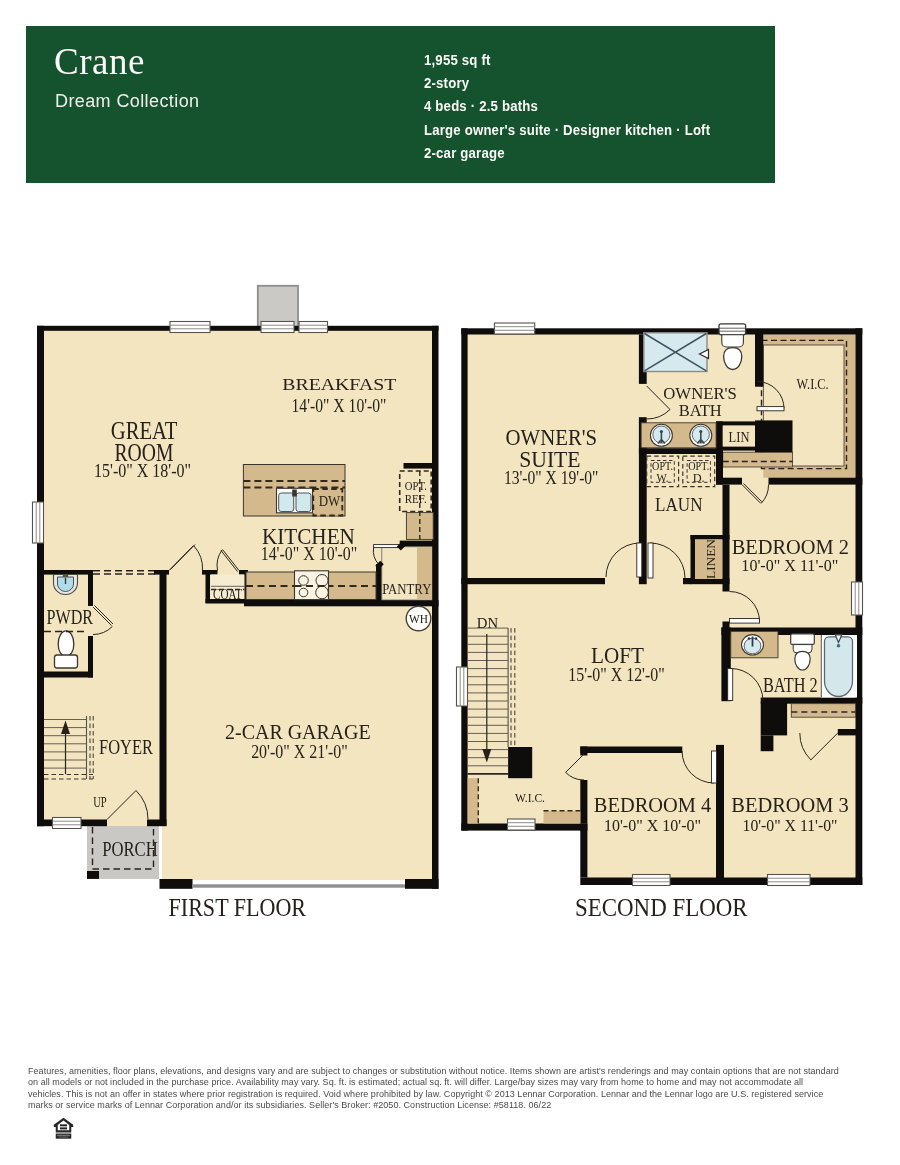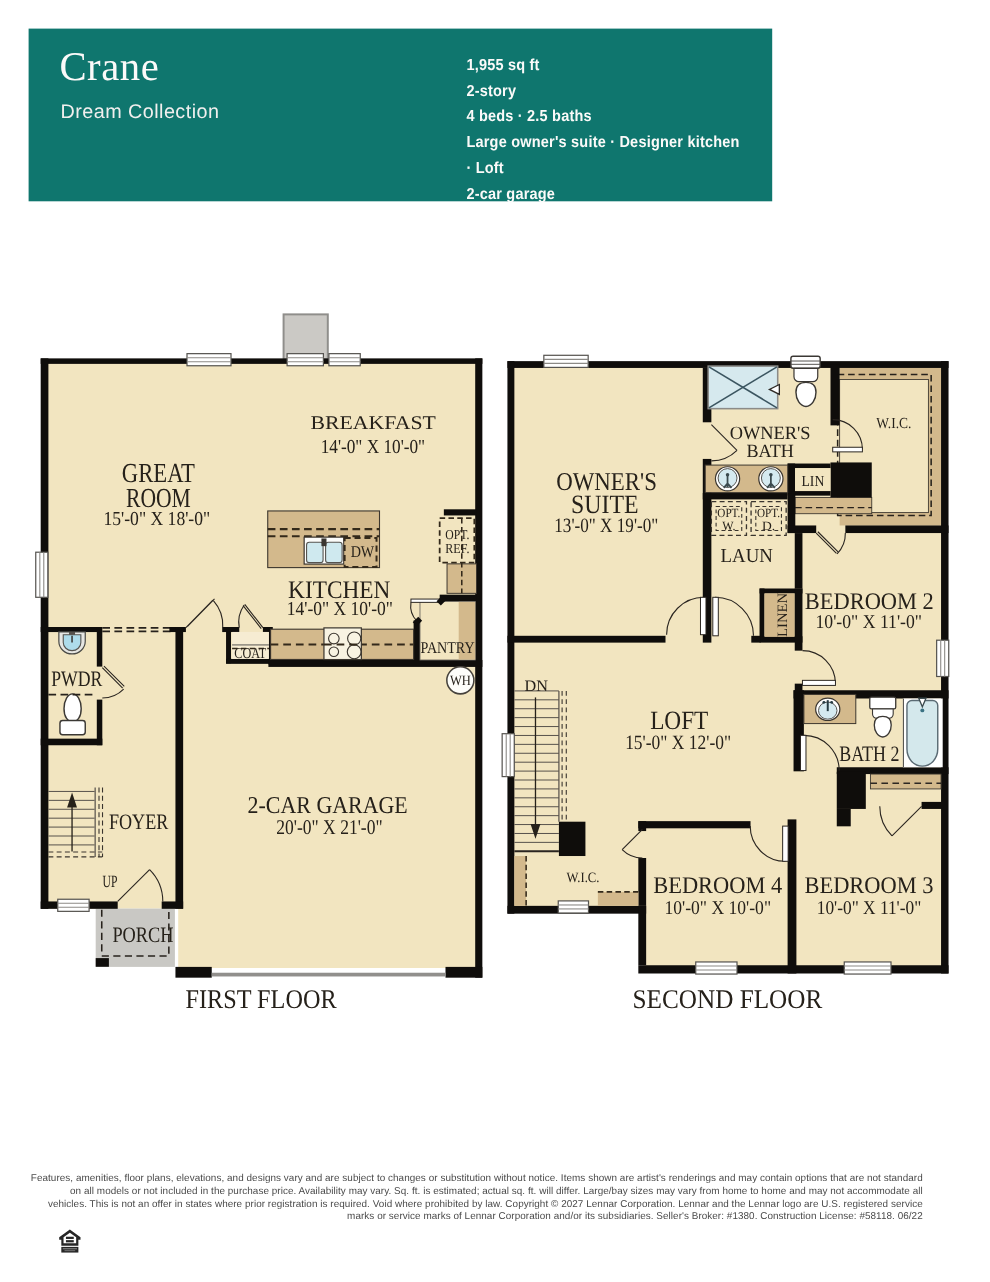--- a/index.html
+++ b/index.html
@@ -1,23 +1,23 @@
 <!DOCTYPE html>
 <html><head>
 <meta charset="utf-8">
 <style>
   html,body{margin:0;padding:0;background:#ffffff;}
   .page{position:relative;width:900px;height:1165px;background:#ffffff;overflow:hidden;font-family:"Liberation Sans",sans-serif;}
-  .hdr{position:absolute;left:26px;top:26px;width:676px;height:157px;background:#0f766e;}
+  .hdr{position:absolute;left:26px;top:26px;width:749px;height:157px;background:#14532d;}
   .hdr .title{position:absolute;left:28px;top:14px;font-family:"Liberation Serif",serif;font-size:37px;font-weight:400;color:#fbfaf9;letter-spacing:0.5px;}
   .hdr .sub{position:absolute;left:29px;top:65px;font-size:18px;font-weight:400;color:#f1efee;letter-spacing:0.4px;}
   .hdr .specs{position:absolute;left:398px;top:22.5px;font-size:14.5px;font-weight:700;color:#fbfaf9;letter-spacing:0.2px;transform:scaleX(0.91);transform-origin:left top;}
   .hdr .specs p{margin:0;line-height:23.4px;}
   .fine{position:absolute;left:28px;top:1066px;font-size:9px;line-height:11.4px;color:#4a4a4a;letter-spacing:0.05px;}
-  .fine div{white-space:nowrap;text-align:right;}
+  .fine div{white-space:nowrap;}
   svg text{font-family:"Liberation Serif",serif;fill:#26211a;}
 </style>
 </head>
 <body>
 <div class="page">
 
   <div class="hdr">
 
     <div class="title">Crane</div>
 
@@ -626,22 +626,22 @@
     <text x="790" y="830.5" font-size="17.7" text-anchor="middle" textLength="95" lengthAdjust="spacingAndGlyphs">10'-0" X 11'-0"</text>
         </g>
 
     <text x="661.3" y="916" font-size="24.5" text-anchor="middle" textLength="172.5" lengthAdjust="spacingAndGlyphs">SECOND FLOOR</text>
     </g>
   </svg>
 
   <div class="fine">
       <div>Features, amenities, floor plans, elevations, and designs vary and are subject to changes or substitution without notice. Items shown are artist's renderings and may contain options that are not standard</div>
       <div>on all models or not included in the purchase price. Availability may vary. Sq. ft. is estimated; actual sq. ft. will differ. Large/bay sizes may vary from home to home and may not accommodate all</div>
-      <div>vehicles. This is not an offer in states where prior registration is required. Void where prohibited by law. Copyright © 2027 Lennar Corporation. Lennar and the Lennar logo are U.S. registered service</div>
-      <div>marks or service marks of Lennar Corporation and/or its subsidiaries. Seller's Broker: #1380. Construction License: #58118. 06/22</div>
+      <div>vehicles. This is not an offer in states where prior registration is required. Void where prohibited by law. Copyright © 2013 Lennar Corporation. Lennar and the Lennar logo are U.S. registered service</div>
+      <div>marks or service marks of Lennar Corporation and/or its subsidiaries. Seller's Broker: #2050. Construction License: #58118. 06/22</div>
     </div>
 
   <svg width="21" height="24" viewBox="0 0 26 28" style="position:absolute;left:53px;top:1117px;">
     <path d="M13 0 L25 8.8 L25 11.6 L22.6 11.6 L22.6 18.2 L3.4 18.2 L3.4 11.6 L1 11.6 L1 8.8 Z" fill="#262626"></path>
     <path d="M13 3.6 L20.1 8.9 L20.1 15.4 L5.9 15.4 L5.9 8.9 Z" fill="#ffffff"></path>
     <rect x="8.6" y="8.2" width="8.8" height="2.5" fill="#262626"></rect>
     <rect x="8.6" y="12" width="8.8" height="2.5" fill="#262626"></rect>
     <rect x="3.4" y="19.6" width="19.2" height="6.4" fill="#262626"></rect>
     <rect x="5" y="21.2" width="16" height="1.1" fill="#ffffff" opacity="0.5"></rect>
     <rect x="7" y="23.4" width="12" height="1" fill="#ffffff" opacity="0.4"></rect>

